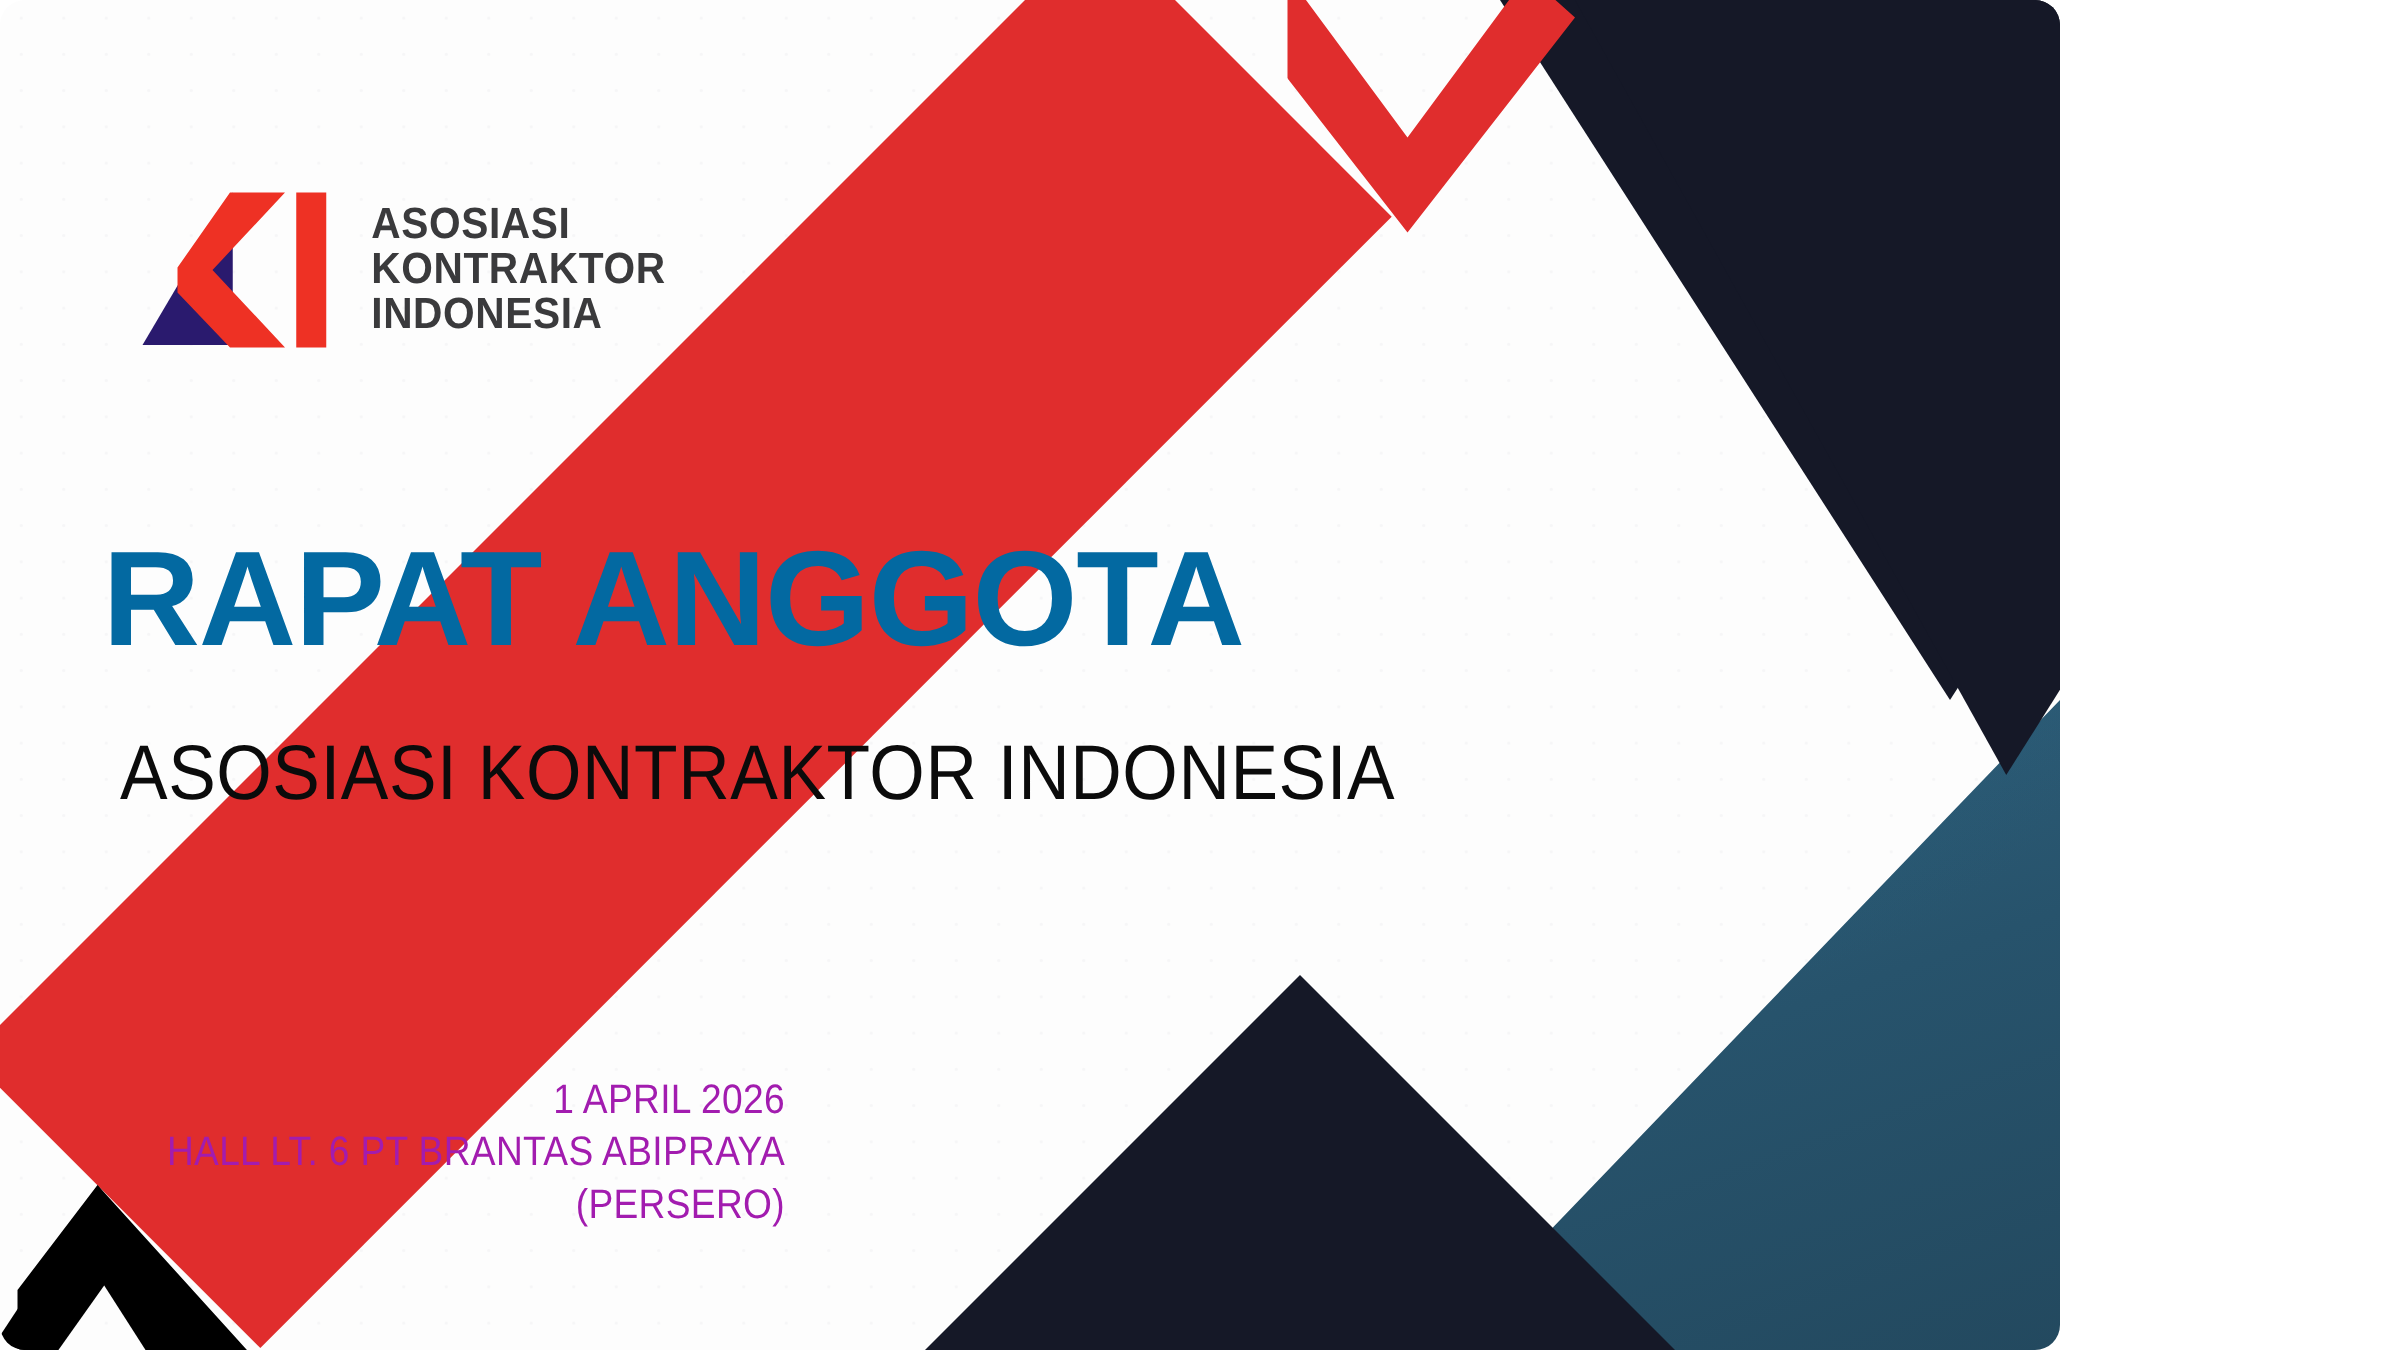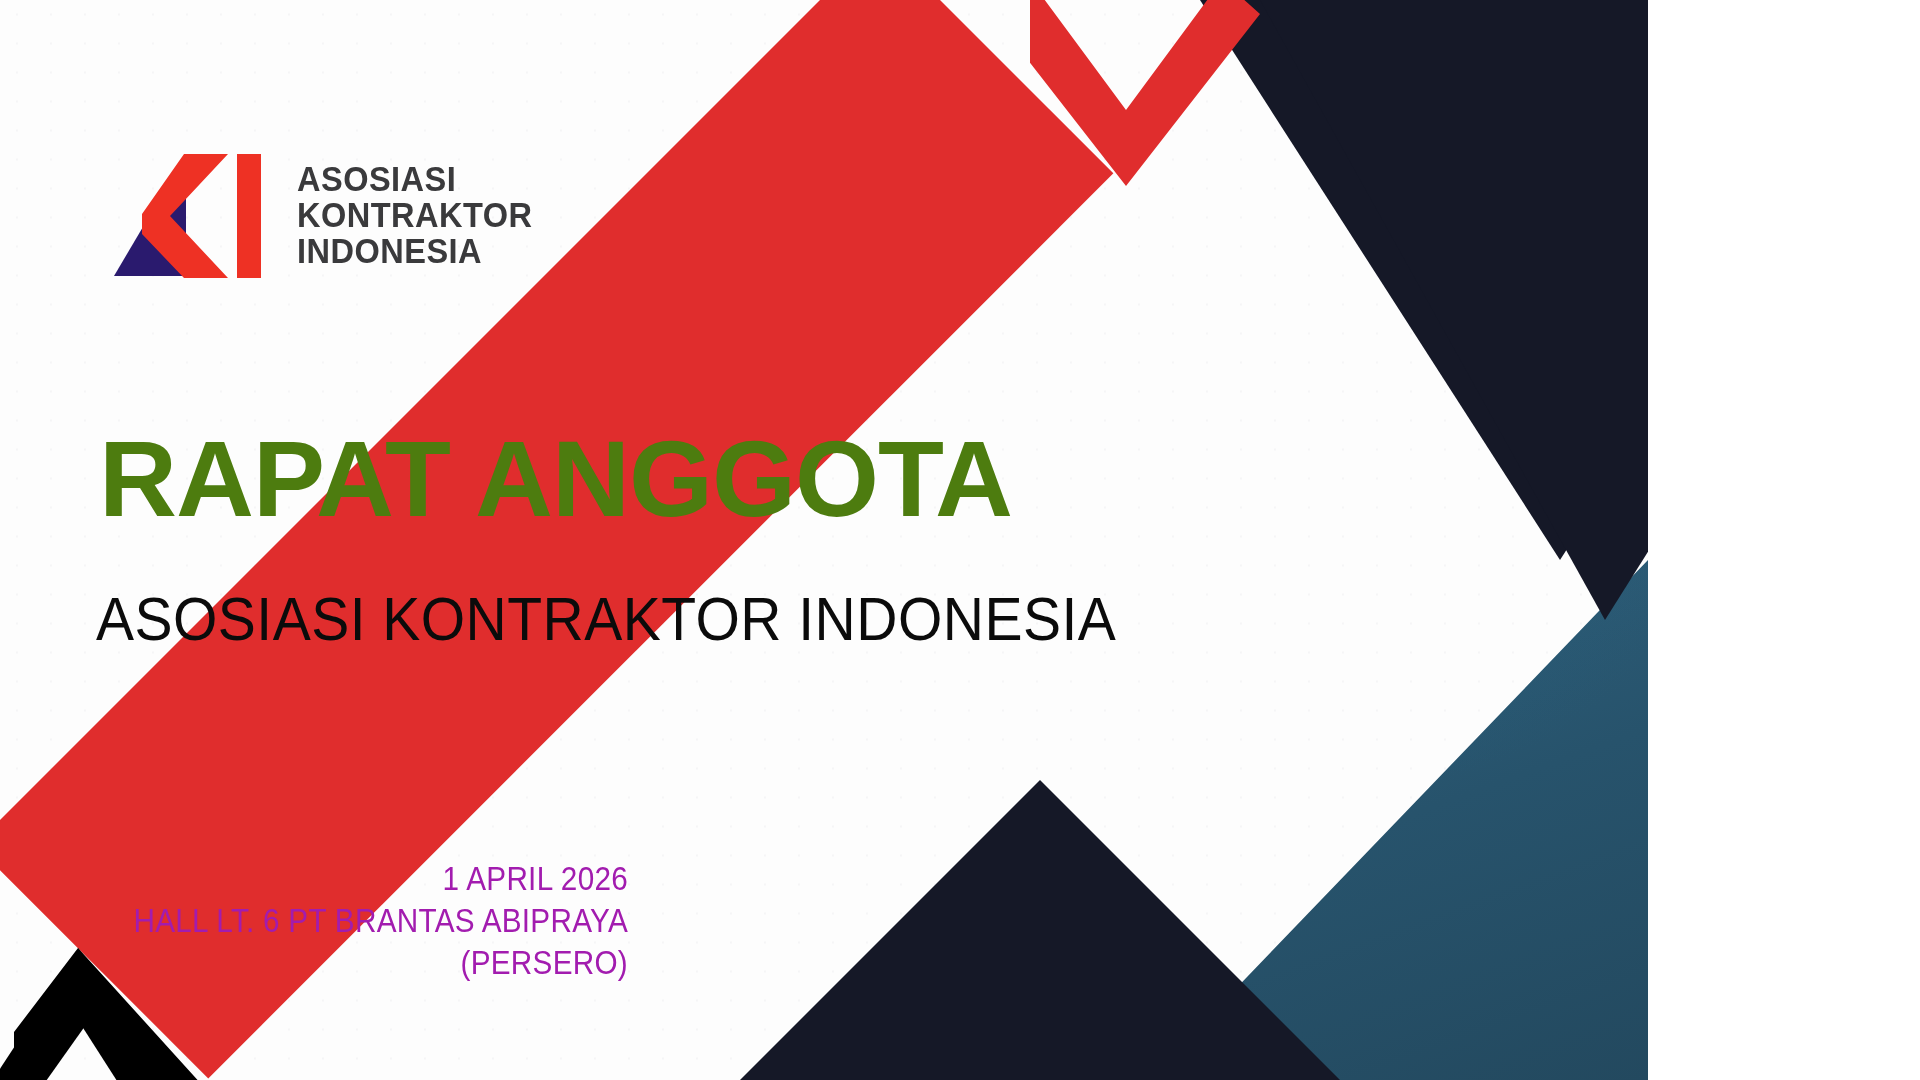--- a/index.html
+++ b/index.html
@@ -2,21 +2,21 @@
 <html><head>
 <meta charset="utf-8">
 <style>
   html,body{margin:0;padding:0;}
   body{
     width:1920px;height:1080px;overflow:hidden;
     background:#ffffff;
     font-family:"Liberation Sans",sans-serif;
     -webkit-font-smoothing:antialiased;
   }
-  .slide{position:relative;width:1648px;height:1080px;background:#fdfdfd;overflow:hidden;}
+  .slide{position:relative;width:1648px;height:1080px;background:#fdfdfd;overflow:hidden;border-radius:20px;}
 
   
   .texture{
     position:absolute;inset:0;
     background-image:radial-gradient(circle, rgba(120,120,140,.055) 1px, transparent 1.3px);
     background-size:34px 29px;
     pointer-events:none;z-index:1;
   }
 
   
@@ -130,22 +130,22 @@
   .logo-mark{position:relative;width:175px;height:130px;}
   .logo-mark svg{display:block;}
   .logo-text{
     color:#3a3a3c;font-weight:bold;line-height:1.02;
     font-size:35px;letter-spacing:.5px;
     font-family:"Liberation Sans",sans-serif;
     transform:scaleX(.93);transform-origin:left center;
   }
 
   .title{
-    position:absolute;left:99px;top:425px;
-    font-size:108px;font-weight:bold;color:#4d7c0f;
+    position:absolute;left:82px;top:425px;
+    font-size:108px;font-weight:bold;color:#0369a1;
     letter-spacing:-1px;line-height:1;white-space:nowrap;
     transform:scaleX(1.0);transform-origin:left center;
   }
   .subtitle{
     position:absolute;left:96px;top:588px;
     font-size:62px;font-weight:400;color:#0b0b0b;
     letter-spacing:.5px;line-height:1;white-space:nowrap;
     transform:scaleX(.92);transform-origin:left center;
   }
 

